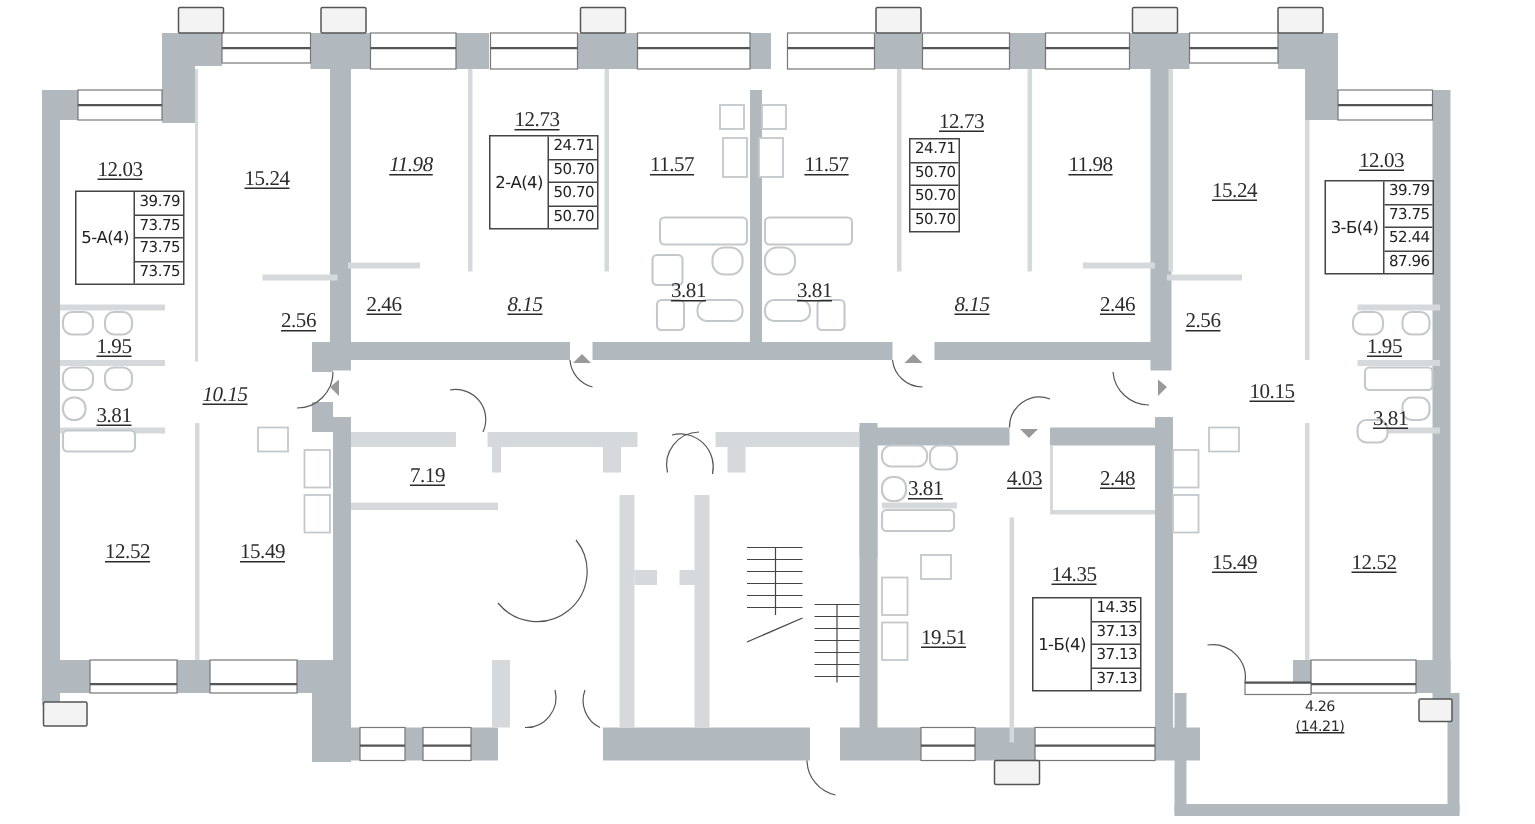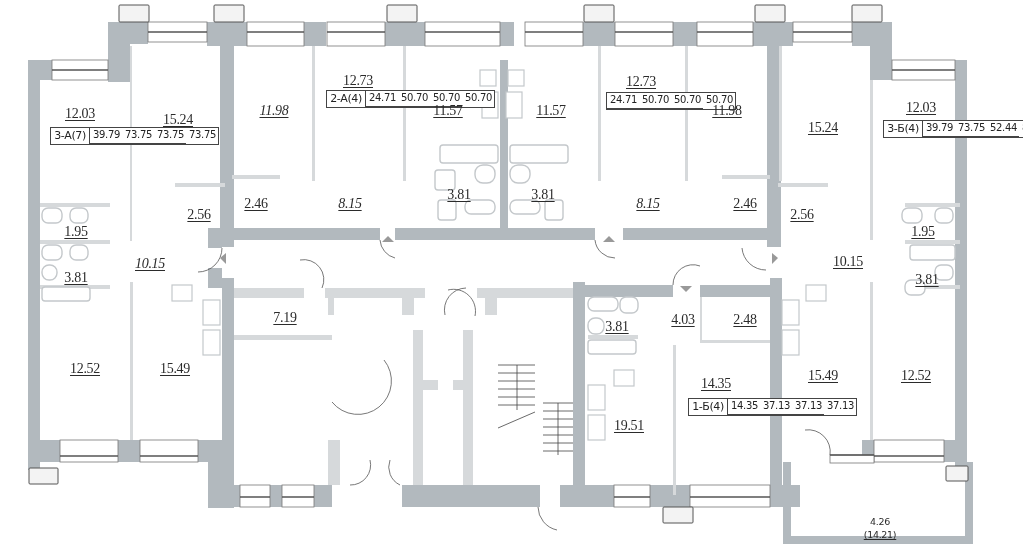--- a/index.html
+++ b/index.html
@@ -5,21 +5,21 @@
   html, body { margin:0; padding:0; background:#ffffff; }
   body { width:1023px; height:549px; position:relative; overflow:hidden; font-family:"Liberation Sans", sans-serif; }
   #plan { position:absolute; left:0; top:0; width:1023px; height:549px; }
   .lbl { position:absolute; font-family:Liberation Serif, serif; font-size:14px; color:#2b2b2b; text-decoration:underline; text-underline-offset:2px; white-space:nowrap; transform:translate(-50%,-50%); letter-spacing:-0.3px; }
   .lbl.it { font-style:italic; }
   .lbl2 { position:absolute; font-family:"DejaVu Sans", sans-serif; font-size:9.5px; color:#2b2b2b; text-align:center; transform:translate(-50%,-50%); line-height:13px; letter-spacing:-0.3px; }
   .lbl2 span { display:block; }
   .lbl2 .u { text-decoration:underline; }
   .apt { position:absolute; border:1px solid #444; background:#fff; display:flex; font-family:"DejaVu Sans", sans-serif; color:#222; }
   .apt .code { width:38px; display:flex; align-items:center; justify-content:center; font-size:11px; border-right:1px solid #444; letter-spacing:-0.4px; white-space:nowrap; }
-  .apt .vals { display:flex; flex-direction:row; }
+  .apt .vals { display:flex; flex-direction:column; }
   .apt .v { height:14.5px; line-height:14.5px; font-size:10px; padding:0 3px; border-bottom:1px solid #444; width:26px; letter-spacing:-0.3px; }
   .apt .v:last-child { border-bottom:none; }
 </style>
 </head>
 <body>
 
 <svg id="plan" viewBox="0 0 1023 549" xmlns="http://www.w3.org/2000/svg">
   <defs>
     <g id="win-h">
       <rect x="0" y="0" width="1" height="1" fill="#fff"></rect>
@@ -263,21 +263,21 @@
     <rect x="806" y="285" width="20" height="16"></rect>
     <rect x="782" y="300" width="17" height="25"></rect>
     <rect x="782" y="330" width="17" height="25"></rect>
     <rect x="614" y="370" width="20" height="16"></rect>
     <rect x="588" y="385" width="17" height="25"></rect>
     <rect x="588" y="415" width="17" height="25"></rect>
   </g>
 </svg>
 
 <div class="apt" style="left:50px;top:127px;">
-  <div class="code">3-А(7)</div>
+  <div class="code">5-А(4)</div>
   <div class="vals">
     <div class="v">39.79</div>
     <div class="v">73.75</div>
     <div class="v">73.75</div>
     <div class="v">73.75</div>
   </div>
 </div>
 
 <div class="apt" style="left:326px;top:90px;">
   <div class="code">2-А(4)</div>
@@ -342,21 +342,21 @@
 <div class="lbl" style="left:543px;top:195px;">3.81</div>
 
 <div class="lbl" style="left:921px;top:108px;">12.03</div>
 <div class="lbl" style="left:823px;top:128px;">15.24</div>
 <div class="lbl" style="left:802px;top:215px;">2.56</div>
 <div class="lbl" style="left:923px;top:232px;">1.95</div>
 <div class="lbl" style="left:927px;top:280px;">3.81</div>
 <div class="lbl" style="left:848px;top:262px;">10.15</div>
 <div class="lbl" style="left:823px;top:376px;">15.49</div>
 <div class="lbl" style="left:916px;top:376px;">12.52</div>
-<div class="lbl2" style="left:880px;top:528px;">
+<div class="lbl2" style="left:880px;top:478px;">
   <span>4.26</span>
   <span class="u">(14.21)</span>
 </div>
 
 <div class="lbl" style="left:285px;top:318px;">7.19</div>
 
 <div class="lbl" style="left:617px;top:327px;">3.81</div>
 <div class="lbl" style="left:683px;top:320px;">4.03</div>
 <div class="lbl" style="left:745px;top:320px;">2.48</div>
 <div class="lbl" style="left:716px;top:384px;">14.35</div>

